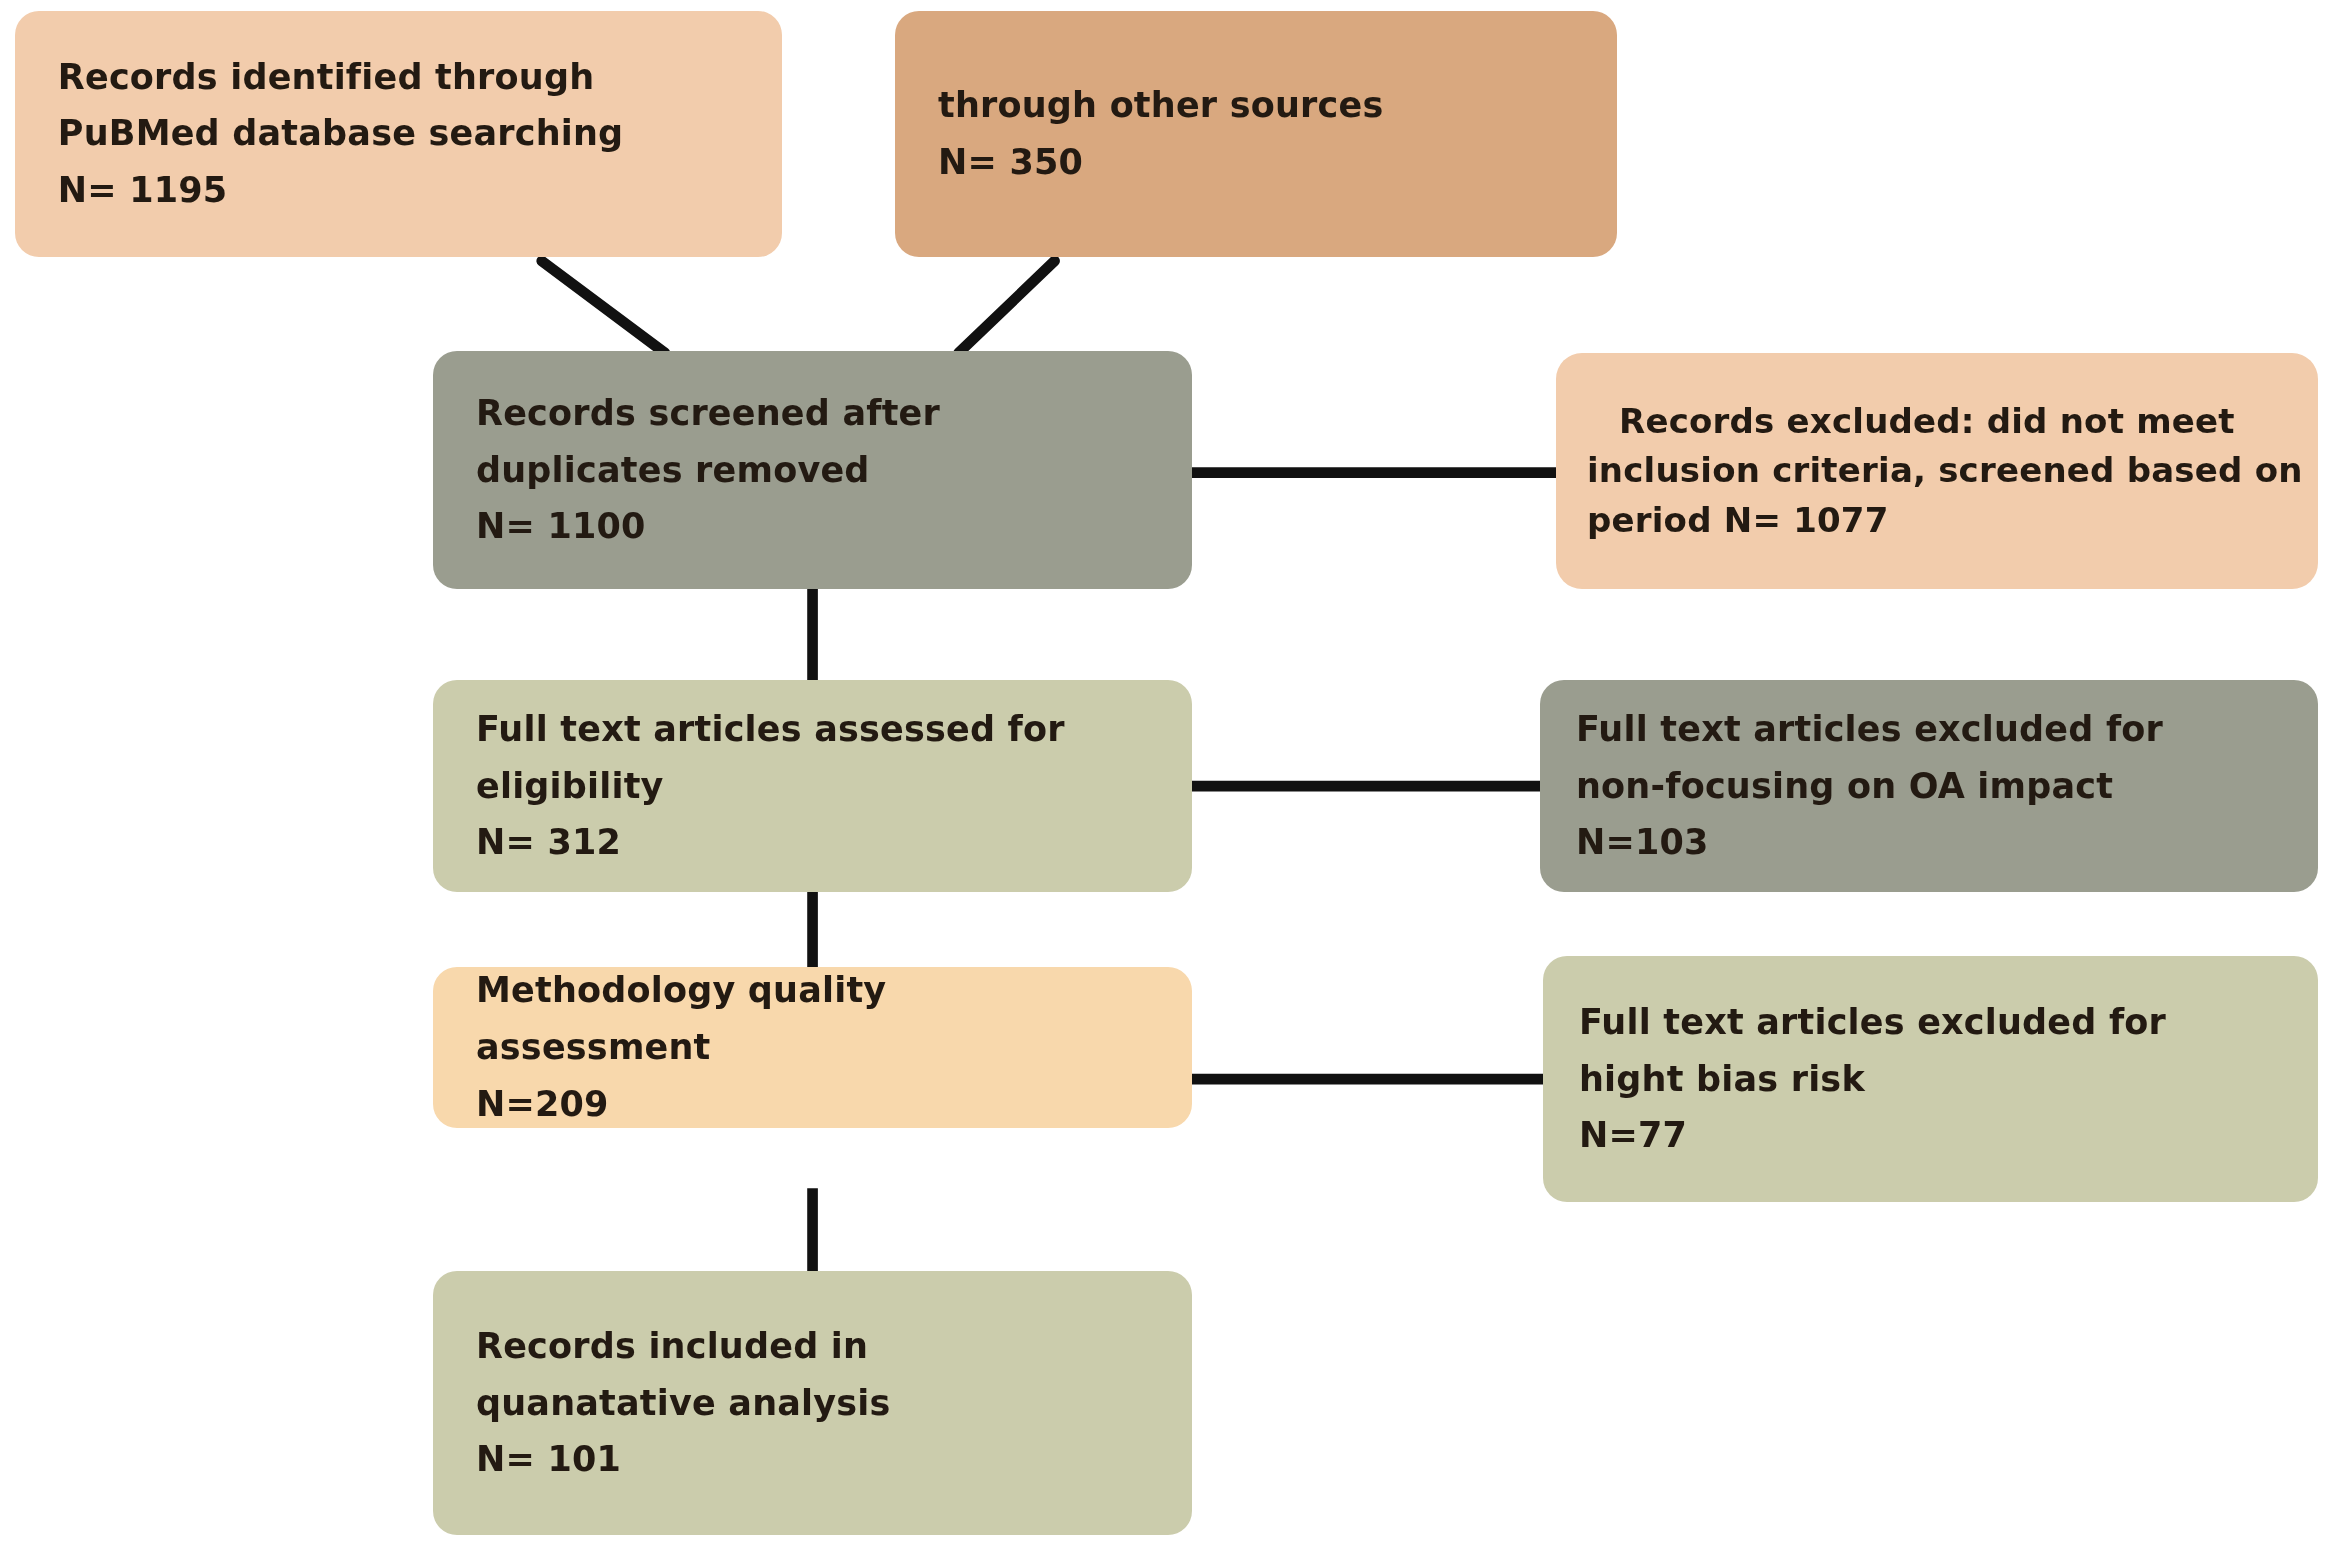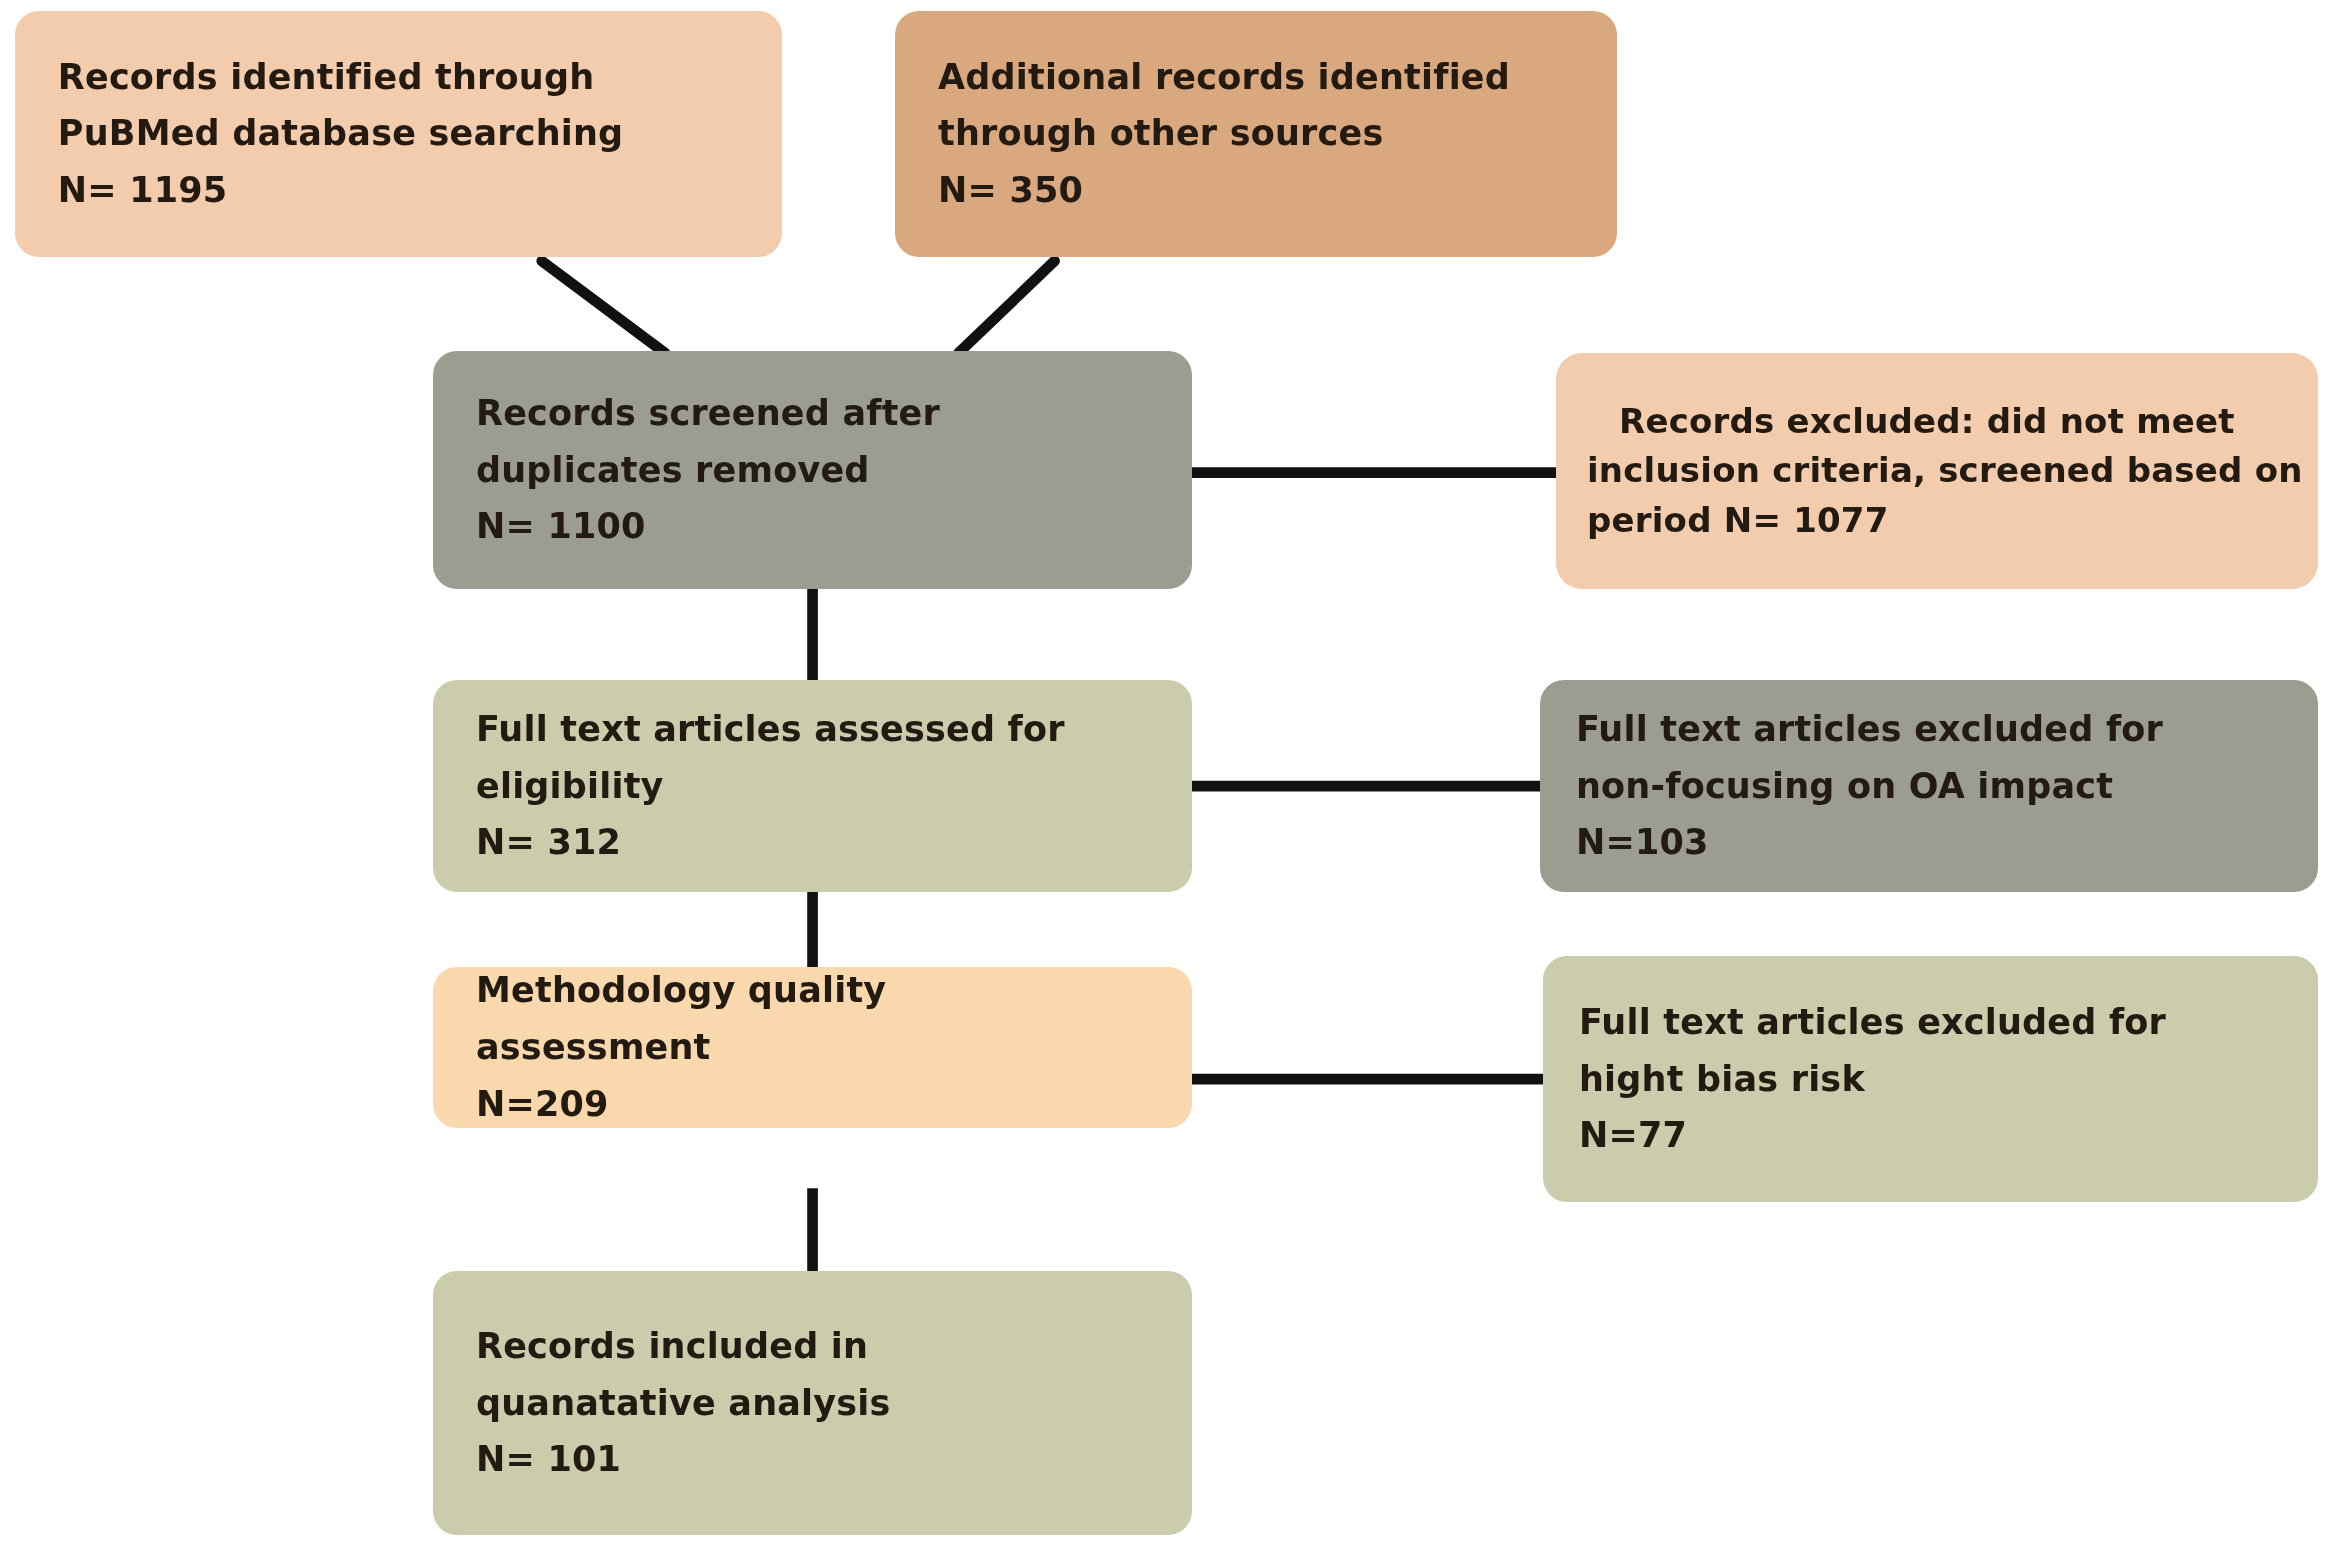--- a/index.html
+++ b/index.html
@@ -64,21 +64,20 @@
   <div class="node" style="left:14.8px; top:10.7px; width:767px; height:246px; background:#F2CCAC;">
     <div class="lines">
       <div class="line">Records identified through</div>
       <div class="line">PuBMed database searching</div>
       <div class="line">N= 1195</div>
     </div>
   </div>
 
   <div class="node" style="left:895px; top:10.7px; width:722px; height:246px; background:#D9A87F;">
     <div class="lines">
-      <div class="line">Additional records identified</div>
       <div class="line">through other sources</div>
       <div class="line">N= 350</div>
     </div>
   </div>
 
   <div class="node" style="left:433px; top:351px; width:759px; height:238px; background:#9A9D8F;">
     <div class="lines">
       <div class="line">Records screened after</div>
       <div class="line">duplicates removed</div>
       <div class="line">N= 1100</div>

